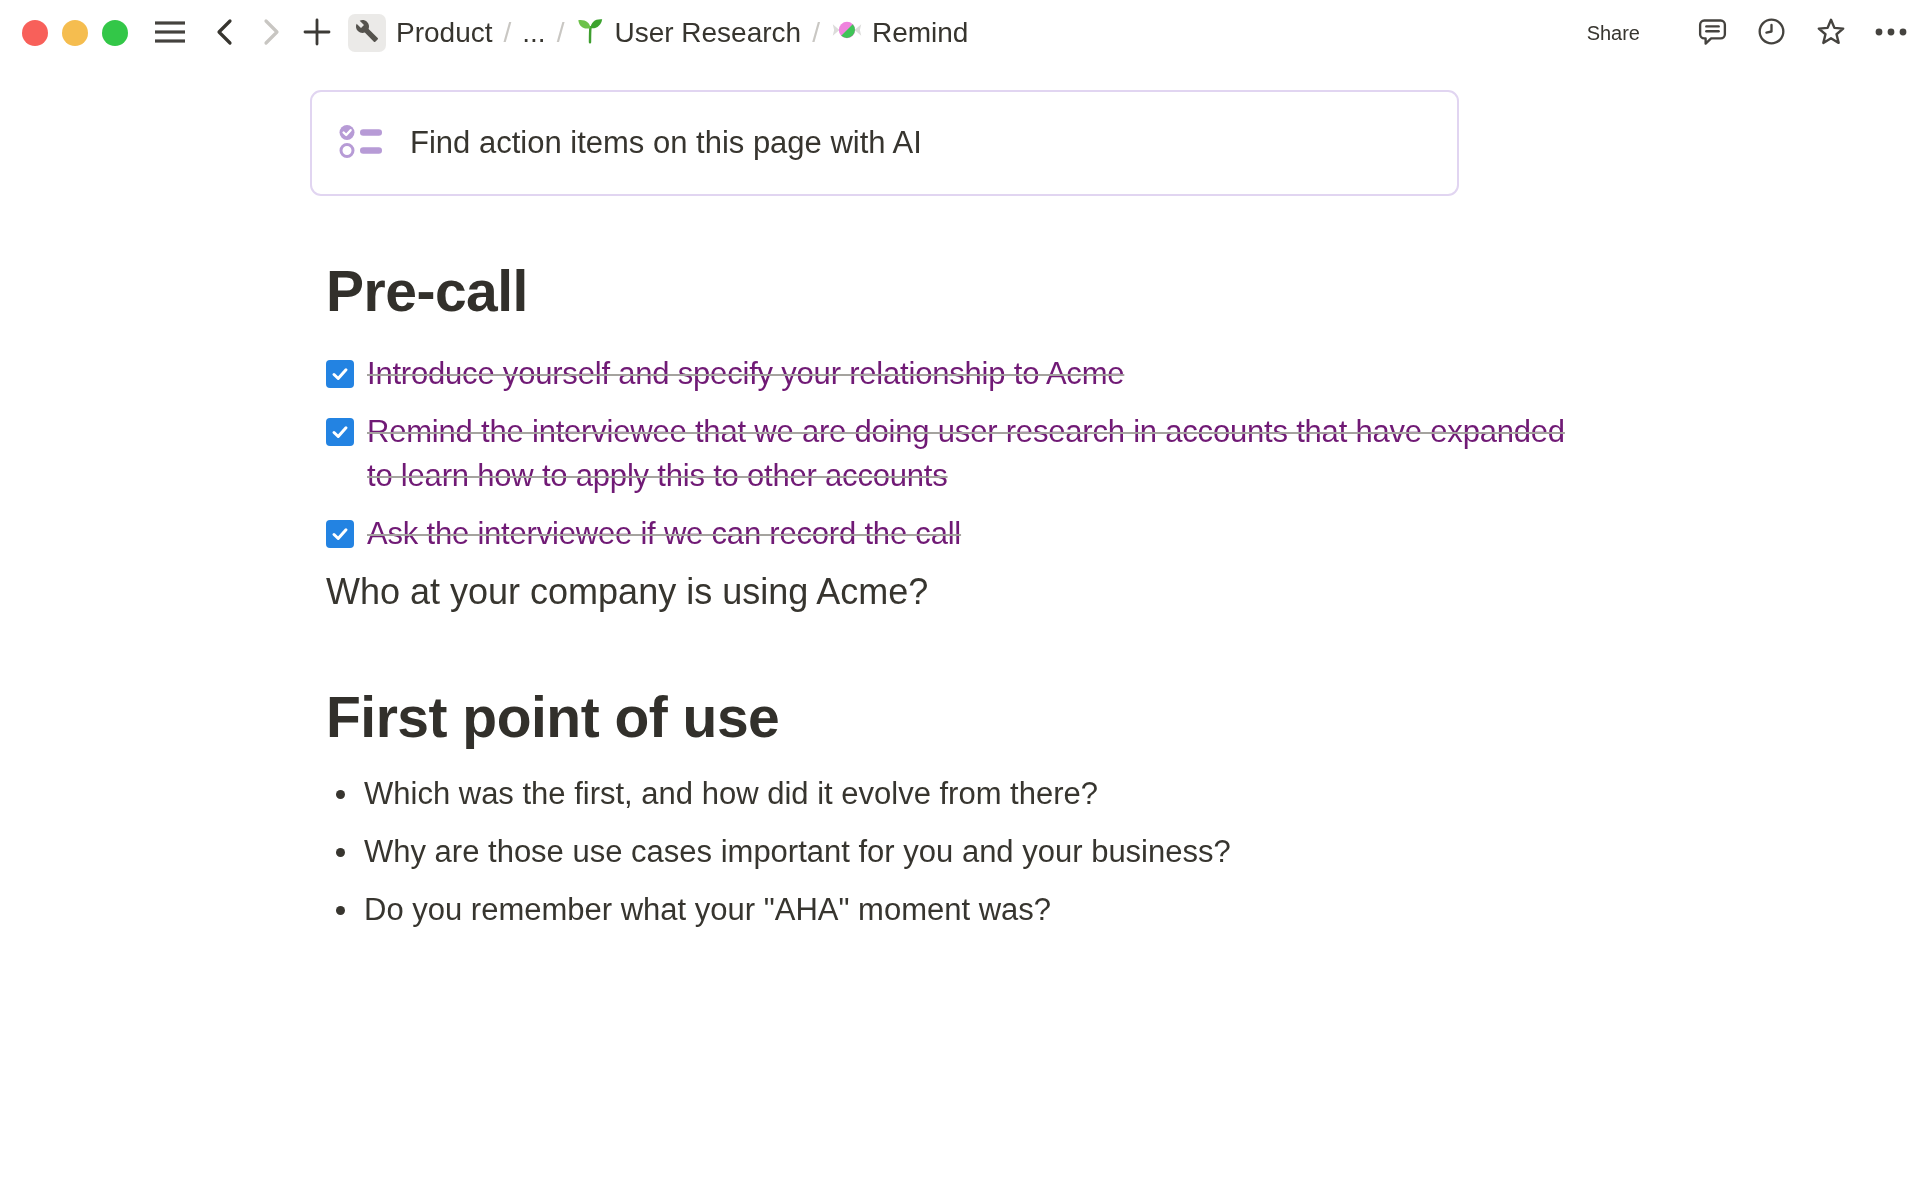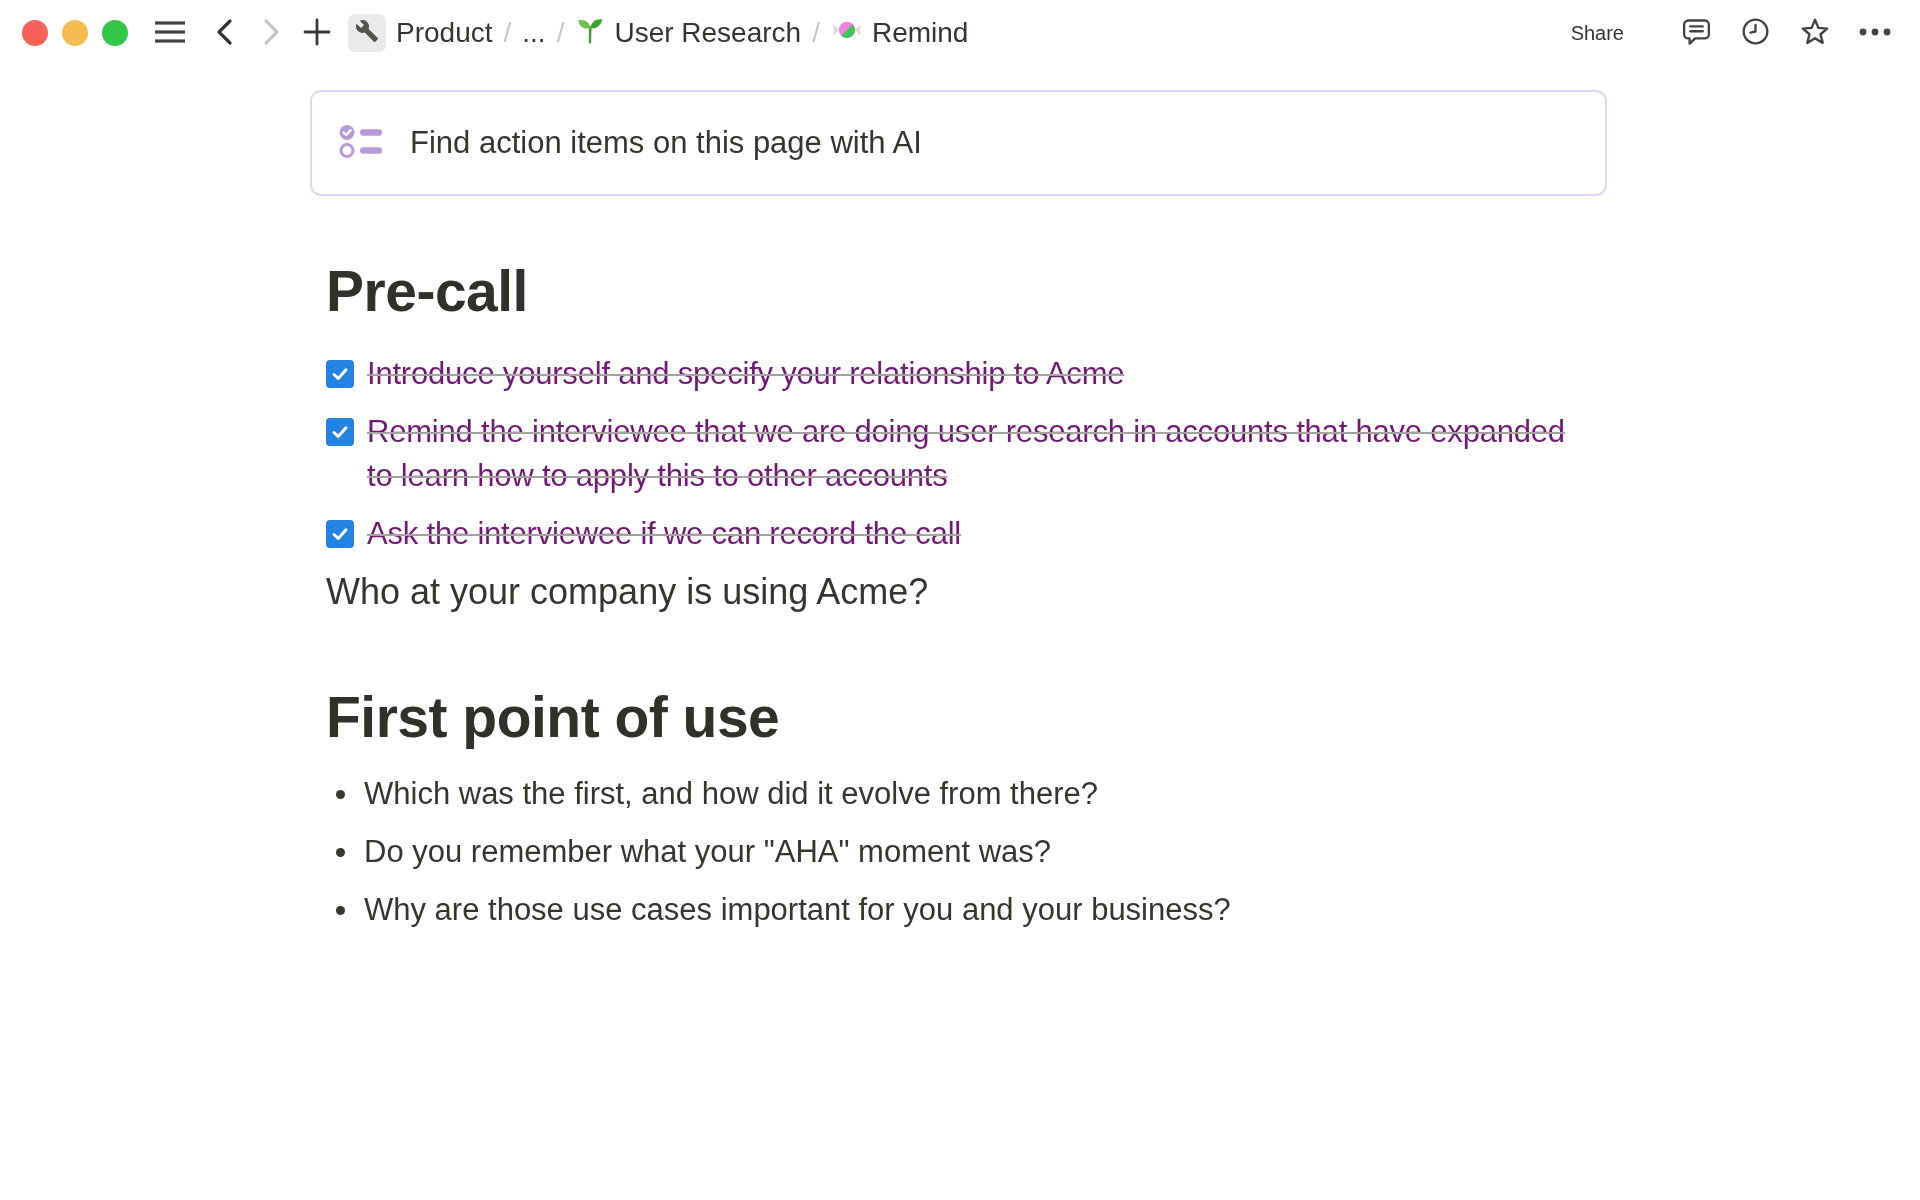--- a/index.html
+++ b/index.html
@@ -1,21 +1,21 @@
 <!DOCTYPE html>
 <html><head>
 <meta charset="utf-8">
 <style>
   * { margin:0; padding:0; box-sizing:border-box; }
   html,body { width:1920px; height:1200px; background:#ffffff; overflow:hidden;
               font-family:"Liberation Sans","DejaVu Sans",sans-serif; color:#37352f; }
 
   
   .topbar { height:66px; display:flex; justify-content:space-between;
-            padding:0 28px 0 22px; background:#ffffff;gap:32px; }
+            padding:0 12px 0 22px; background:#ffffff;gap:32px; }
   .tb-left { display:flex; align-items:center; }
   .lights { display:flex; align-items:center; }
   .light { width:26px; height:26px; border-radius:50%; margin-right:14px; cursor:default; }
   .light.red { background:#f8605a; }
   .light.yellow { background:#f5bd4f; }
   .light.green { background:#33c748; }
   .tb-btn { display:flex; align-items:center; justify-content:center; background:none; border:none;
             cursor:pointer; padding:0; }
   .hamburger { margin-left:12px; }
   .nav-back { margin-left:26px; }
@@ -29,21 +29,21 @@
   .crumb-with-icon { display:flex; align-items:center; cursor:pointer; }
   .crumb-with-icon svg { margin-right:9px; }
 
   .tb-right { display:flex; align-items:center; }
   .share { font-size:20px; color:#37352f; background:none; border:none; cursor:pointer; margin-right:30px; }
   .tb-icon { background:none; border:none; cursor:pointer; margin-left:26px; display:flex; align-items:center; }
 
   
   .main { padding:24px 0 0 310px; }
 
-  .ai-banner { width:1297px; height:106px; border:2px solid #e1d5f1; border-radius:11px;
+  .ai-banner { width:1149px; height:106px; border:2px solid #e1d5f1; border-radius:11px;
                display:flex; align-items:center; padding:0 26px; background:#ffffff; }
   .ai-banner .prompt { margin-left:26px; font-size:31px; color:#37352f; }
   .generate-btn { margin-left:auto; height:55px; padding:0 27px; background:#ffffff;
                   border:1.5px solid #dedcd9; border-radius:8px; font-size:30px; font-weight:600;
                   color:#9065b0; cursor:pointer; font-family:inherit; }
 
   .content { margin-left:16px; width:1262px; }
   h1 { font-size:57px; line-height:67px; font-weight:700; color:#32302b; letter-spacing:-0.5px; cursor:text; }
   .h-precall { margin:62px 0 27px; }
   .h-context { margin:58px 0 18px; }
@@ -242,23 +242,23 @@
     <div class="bullet">
       <div class="bullet-marker">
           <div class="bullet-dot"></div>
         </div>
       <div class="bullet-text">Which was the first, and how did it evolve from there?</div>
     </div>
     <div class="bullet">
       <div class="bullet-marker">
           <div class="bullet-dot"></div>
         </div>
-      <div class="bullet-text">Do you remember what your "AHA" moment was?</div>
+      <div class="bullet-text">Why are those use cases important for you and your business?</div>
     </div>
     <div class="bullet">
       <div class="bullet-marker">
           <div class="bullet-dot"></div>
         </div>
-      <div class="bullet-text">Why are those use cases important for you and your business?</div>
+      <div class="bullet-text">Do you remember what your "AHA" moment was?</div>
     </div>
 
   </div>
 </div>
 
 </body></html>

